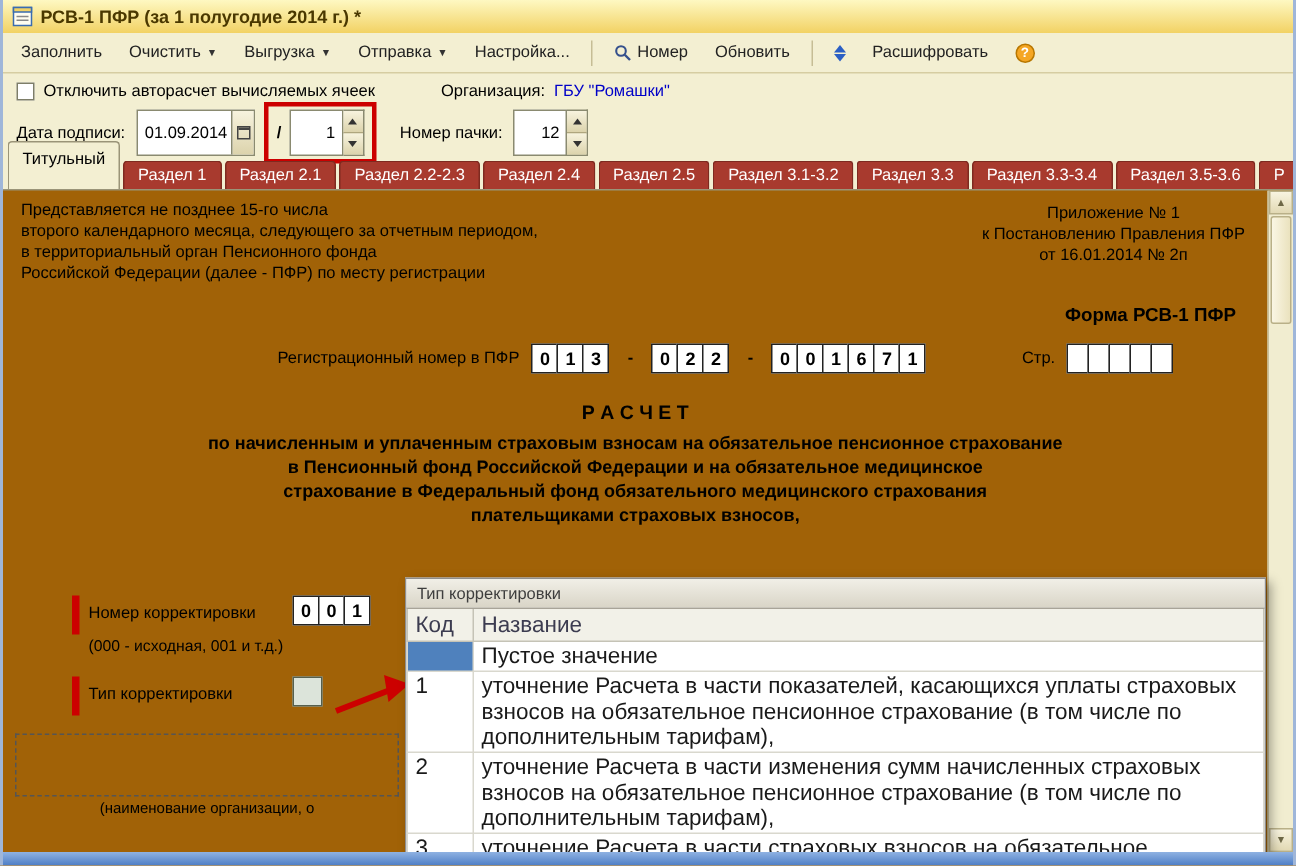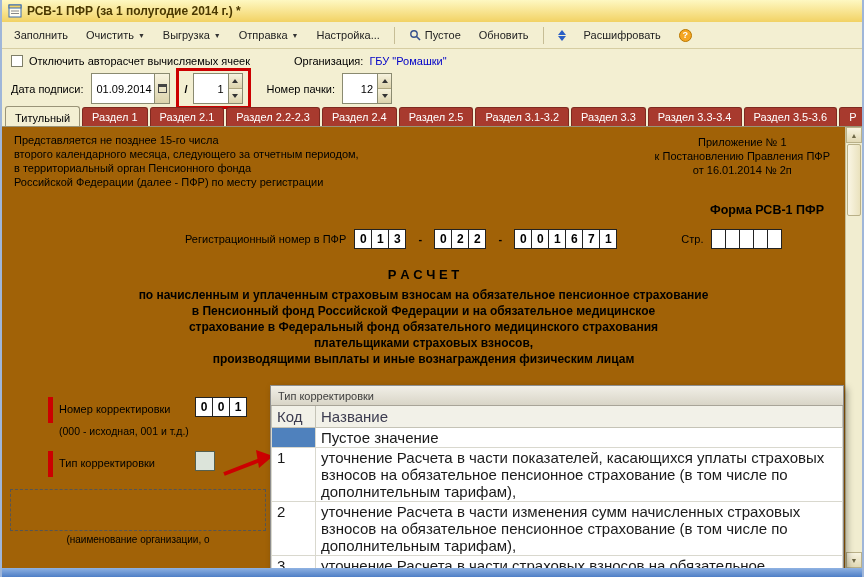--- a/index.html
+++ b/index.html
@@ -55,21 +55,21 @@
   .spin-up { border-bottom: 1px solid #AFA67E; }
   .tri-up { width: 0; height: 0; border-left: 3px solid transparent; border-right: 3px solid transparent; border-bottom: 4px solid #333; }
   .tri-down { width: 0; height: 0; border-left: 3px solid transparent; border-right: 3px solid transparent; border-top: 4px solid #333; }
   .slash { font-weight: bold; }
   .pack-label { margin-left: 16px; margin-right: 7px; }
 
   
   .tabs { height: 22px; display: flex; align-items: flex-end; gap: 2px; padding: 0 3px; }
   .tab { background: #A83A2E; color: #fff; font-size: 11px; padding: 3px 9px 3px 9px; height: 19px;
     border: 1px solid #7E2A20; border-bottom: none; border-radius: 3px 3px 0 0; white-space: nowrap; cursor: default; }
-  .tab.active { background: #F3EFD2; color: #000; border-color: #9A9478; height: 20px; padding-top: 5px; }
+  .tab.active { background: #F3EFD2; color: #000; border-color: #9A9478; height: 32px; padding-top: 5px; }
   .tab.partial { min-width: 52px; overflow: hidden; }
 
   
   .form-area { position: relative; height: 442px; background: #a16207; border-top: 1px solid #9A9478; font-size: 11px; color: #000; overflow: hidden; }
 
   .note-left { position: absolute; left: 12px; top: 6px; line-height: 14px; }
   .appendix { position: absolute; right: 32px; top: 8px; text-align: center; line-height: 14px; }
   .form-name { position: absolute; right: 38px; top: 76px; font-weight: bold; font-size: 12.5px; }
 
   .reg-row { position: absolute; left: 183px; top: 102px; display: flex; align-items: center; gap: 8px; }
@@ -159,21 +159,21 @@
       </div>
     <div class="tbtn">
         <span>Настройка...</span>
       </div>
     <div class="tsep"></div>
     <div class="tbtn">
       <svg width="12" height="12" viewBox="0 0 12 12">
         <circle cx="5" cy="5" r="3.2" fill="none" stroke="#35508C" stroke-width="1.4"></circle>
         <line x1="7.5" y1="7.5" x2="11" y2="11" stroke="#35508C" stroke-width="1.6"></line>
       </svg>
-      <span>Пустое</span>
+      <span>Номер</span>
     </div>
     <div class="tbtn">
         <span>Обновить</span>
       </div>
     <div class="tsep"></div>
     <div class="tbtn">
       <span class="updown-glyph">
           <span class="u"></span>
           <span class="d"></span>
         </span>
@@ -295,21 +295,20 @@
         <span class="dbox pcell"></span>
       </span>
     </div>
 
     <div class="calc-title">Р А С Ч Е Т</div>
     <div class="calc-lines">
       <div>по начисленным и уплаченным страховым взносам на обязательное пенсионное страхование</div>
       <div>в Пенсионный фонд Российской Федерации и на обязательное медицинское</div>
       <div>страхование в Федеральный фонд обязательного медицинского страхования</div>
       <div>плательщиками страховых взносов,</div>
-      <div>производящими выплаты и иные вознаграждения физическим лицам</div>
     </div>
 
     <div class="red-bar" style="left:46px; top:270px;"></div>
     <span class="corr-num-label">Номер корректировки</span>
     <span class="corr-boxes dgroup">
       <span class="dbox">0</span>
       <span class="dbox">0</span>
       <span class="dbox">1</span>
     </span>
     <span class="corr-hint">(000 - исходная, 001 и т.д.)</span>

